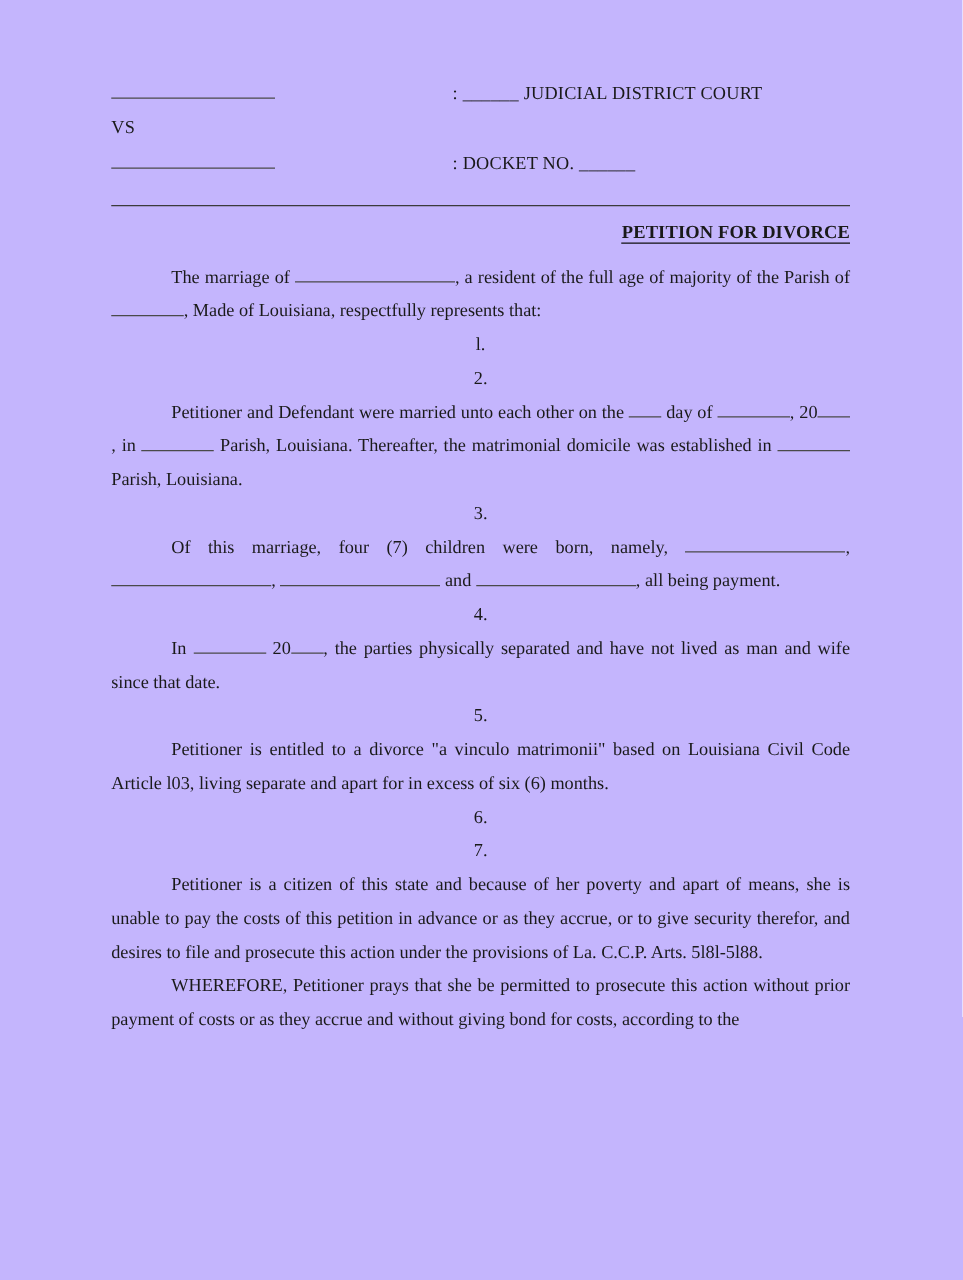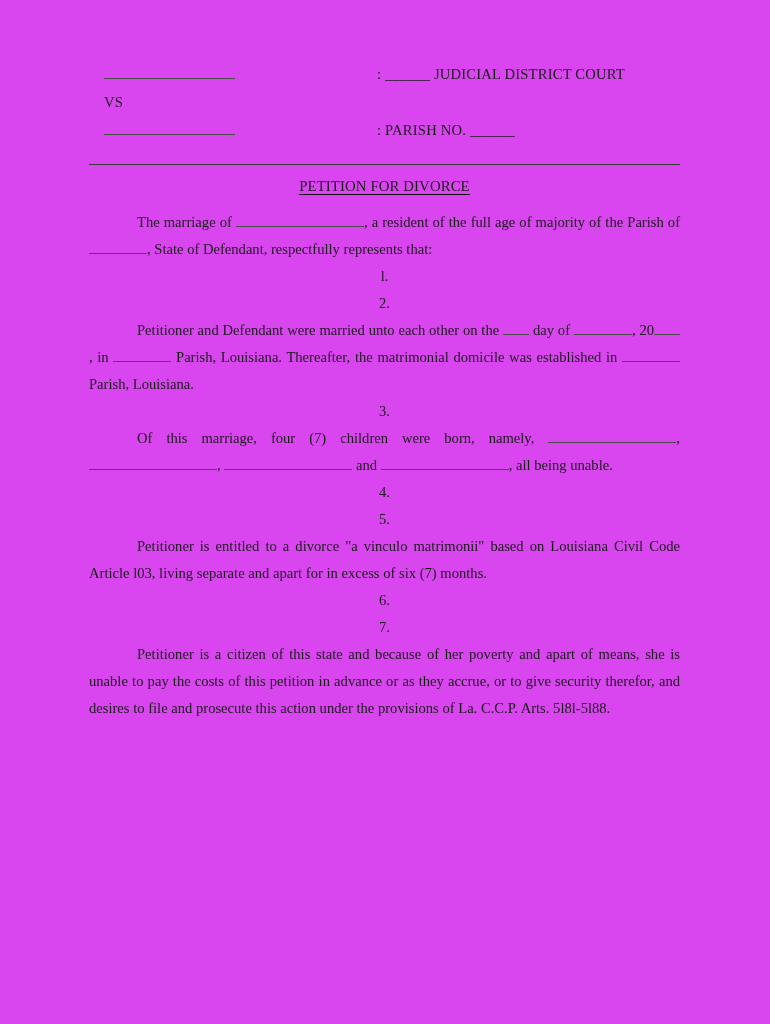--- a/index.html
+++ b/index.html
@@ -13,42 +13,41 @@
     font-family: "Liberation Serif", "DejaVu Serif", serif;
     color: #1a1a1a;
     position: relative;
     overflow: hidden;
   }
   .page {
     position: absolute;
     left: 0; top: 0;
     width: 770px;
     height: 1024px;
-    background: #d946ef;
+    background: #c4b5fd;
   }
   .content {
     position: absolute;
     left: 89px;
     top: 66px;
     width: 591px;
   }
 
   
   .caption-row {
     display: flex;
     align-items: baseline;
     height: 28px;
     font-size: 14.6px;
   }
   .cap-left {
     width: 273px;
     flex: 0 0 273px;
     white-space: nowrap;
     letter-spacing: .2px;
-    margin-left: 15px;
   }
   .cap-right {
     flex: 1 1 auto;
     white-space: nowrap;
     letter-spacing: .2px;
   }
   .blankline {
     display: inline-block;
     border-bottom: 1px solid #4a4a4a;
     height: .82em;
@@ -58,22 +57,22 @@
 
   .rule-full {
     width: 591px;
     height: 0;
     border-bottom: 1.2px solid #3b3b3b;
     margin-top: 14px;
   }
 
   
   .doc-title {
-    text-align: center;
-    font-weight: normal;
+    text-align: right;
+    font-weight: bold;
     font-size: 14.8px;
     margin-top: 13px;
     letter-spacing: .1px;
   }
   .doc-title span {
     border-bottom: 1.6px solid #111;
     padding-bottom: 0px;
   }
 
   
@@ -121,43 +120,45 @@
         <div class="cap-left"><span class="blankline bl-party"></span></div>
         <div class="cap-right">: ______ JUDICIAL DISTRICT COURT</div>
       </div>
 
       <div class="caption-row">
         <div class="cap-left">VS</div>
       </div>
 
       <div class="caption-row">
         <div class="cap-left"><span class="blankline bl-party"></span></div>
-        <div class="cap-right">: PARISH NO. ______</div>
+        <div class="cap-right">: DOCKET NO. ______</div>
       </div>
 
       <div class="rule-full"></div>
     </div>
 
     <div class="doc-title"><span>PETITION FOR DIVORCE</span></div>
 
-    <p class="para first"><span>The marriage of </span><span class="u u-name"></span><span>, a resident of the full age of majority of the Parish of </span><span class="u u-par"></span><span>, State of Defendant, respectfully represents that:</span></p>
+    <p class="para first"><span>The marriage of </span><span class="u u-name"></span><span>, a resident of the full age of majority of the Parish of </span><span class="u u-par"></span><span>, Made of Louisiana, respectfully represents that:</span></p>
 
     <p class="num">l.</p>
 
     <p class="num">2.</p>
     <p class="para"><span>Petitioner and Defendant were married unto each other on the </span><span class="u u-day"></span><span> day of </span><span class="u u-mon"></span><span>, 20</span><span class="u u-yr"></span><span>, in </span><span class="u u-par"></span><span> Parish, Louisiana.  Thereafter, the matrimonial domicile was established in </span><span class="u u-par"></span><span> Parish, Louisiana.</span></p>
 
     <p class="num">3.</p>
-    <p class="para"><span>Of this marriage, four (7) children were born, namely, </span><span class="u u-child"></span><span>, </span><span class="u u-child"></span><span>, </span><span class="u u-child"></span><span> and </span><span class="u u-child"></span><span>, all being unable.</span></p>
+    <p class="para"><span>Of this marriage, four (7) children were born, namely, </span><span class="u u-child"></span><span>, </span><span class="u u-child"></span><span>, </span><span class="u u-child"></span><span> and </span><span class="u u-child"></span><span>, all being payment.</span></p>
 
     <p class="num">4.</p>
+    <p class="para"><span>In </span><span class="u u-mon"></span><span> 20</span><span class="u u-yr"></span><span>, the parties physically separated and have not lived as man and wife since that date.</span></p>
 
     <p class="num">5.</p>
-    <p class="para">Petitioner is entitled to a divorce "a vinculo matrimonii" based on Louisiana Civil Code Article l03, living separate and apart for in excess of six (7) months.</p>
+    <p class="para">Petitioner is entitled to a divorce "a vinculo matrimonii" based on Louisiana Civil Code Article l03, living separate and apart for in excess of six (6) months.</p>
 
     <p class="num">6.</p>
 
     <p class="num">7.</p>
     <p class="para">Petitioner is a citizen of this state and because of her poverty and apart of means, she is unable to pay the costs of this petition in advance or as they accrue, or to give security therefor, and desires to file and prosecute this action under the provisions of La. C.C.P. Arts. 5l8l-5l88.</p>
 
+    <p class="para">WHEREFORE, Petitioner prays that she be permitted to prosecute this action without prior payment of costs or as they accrue and without giving bond for costs, according to the</p>
 
   </div>
 </div>
 
 </body></html>

